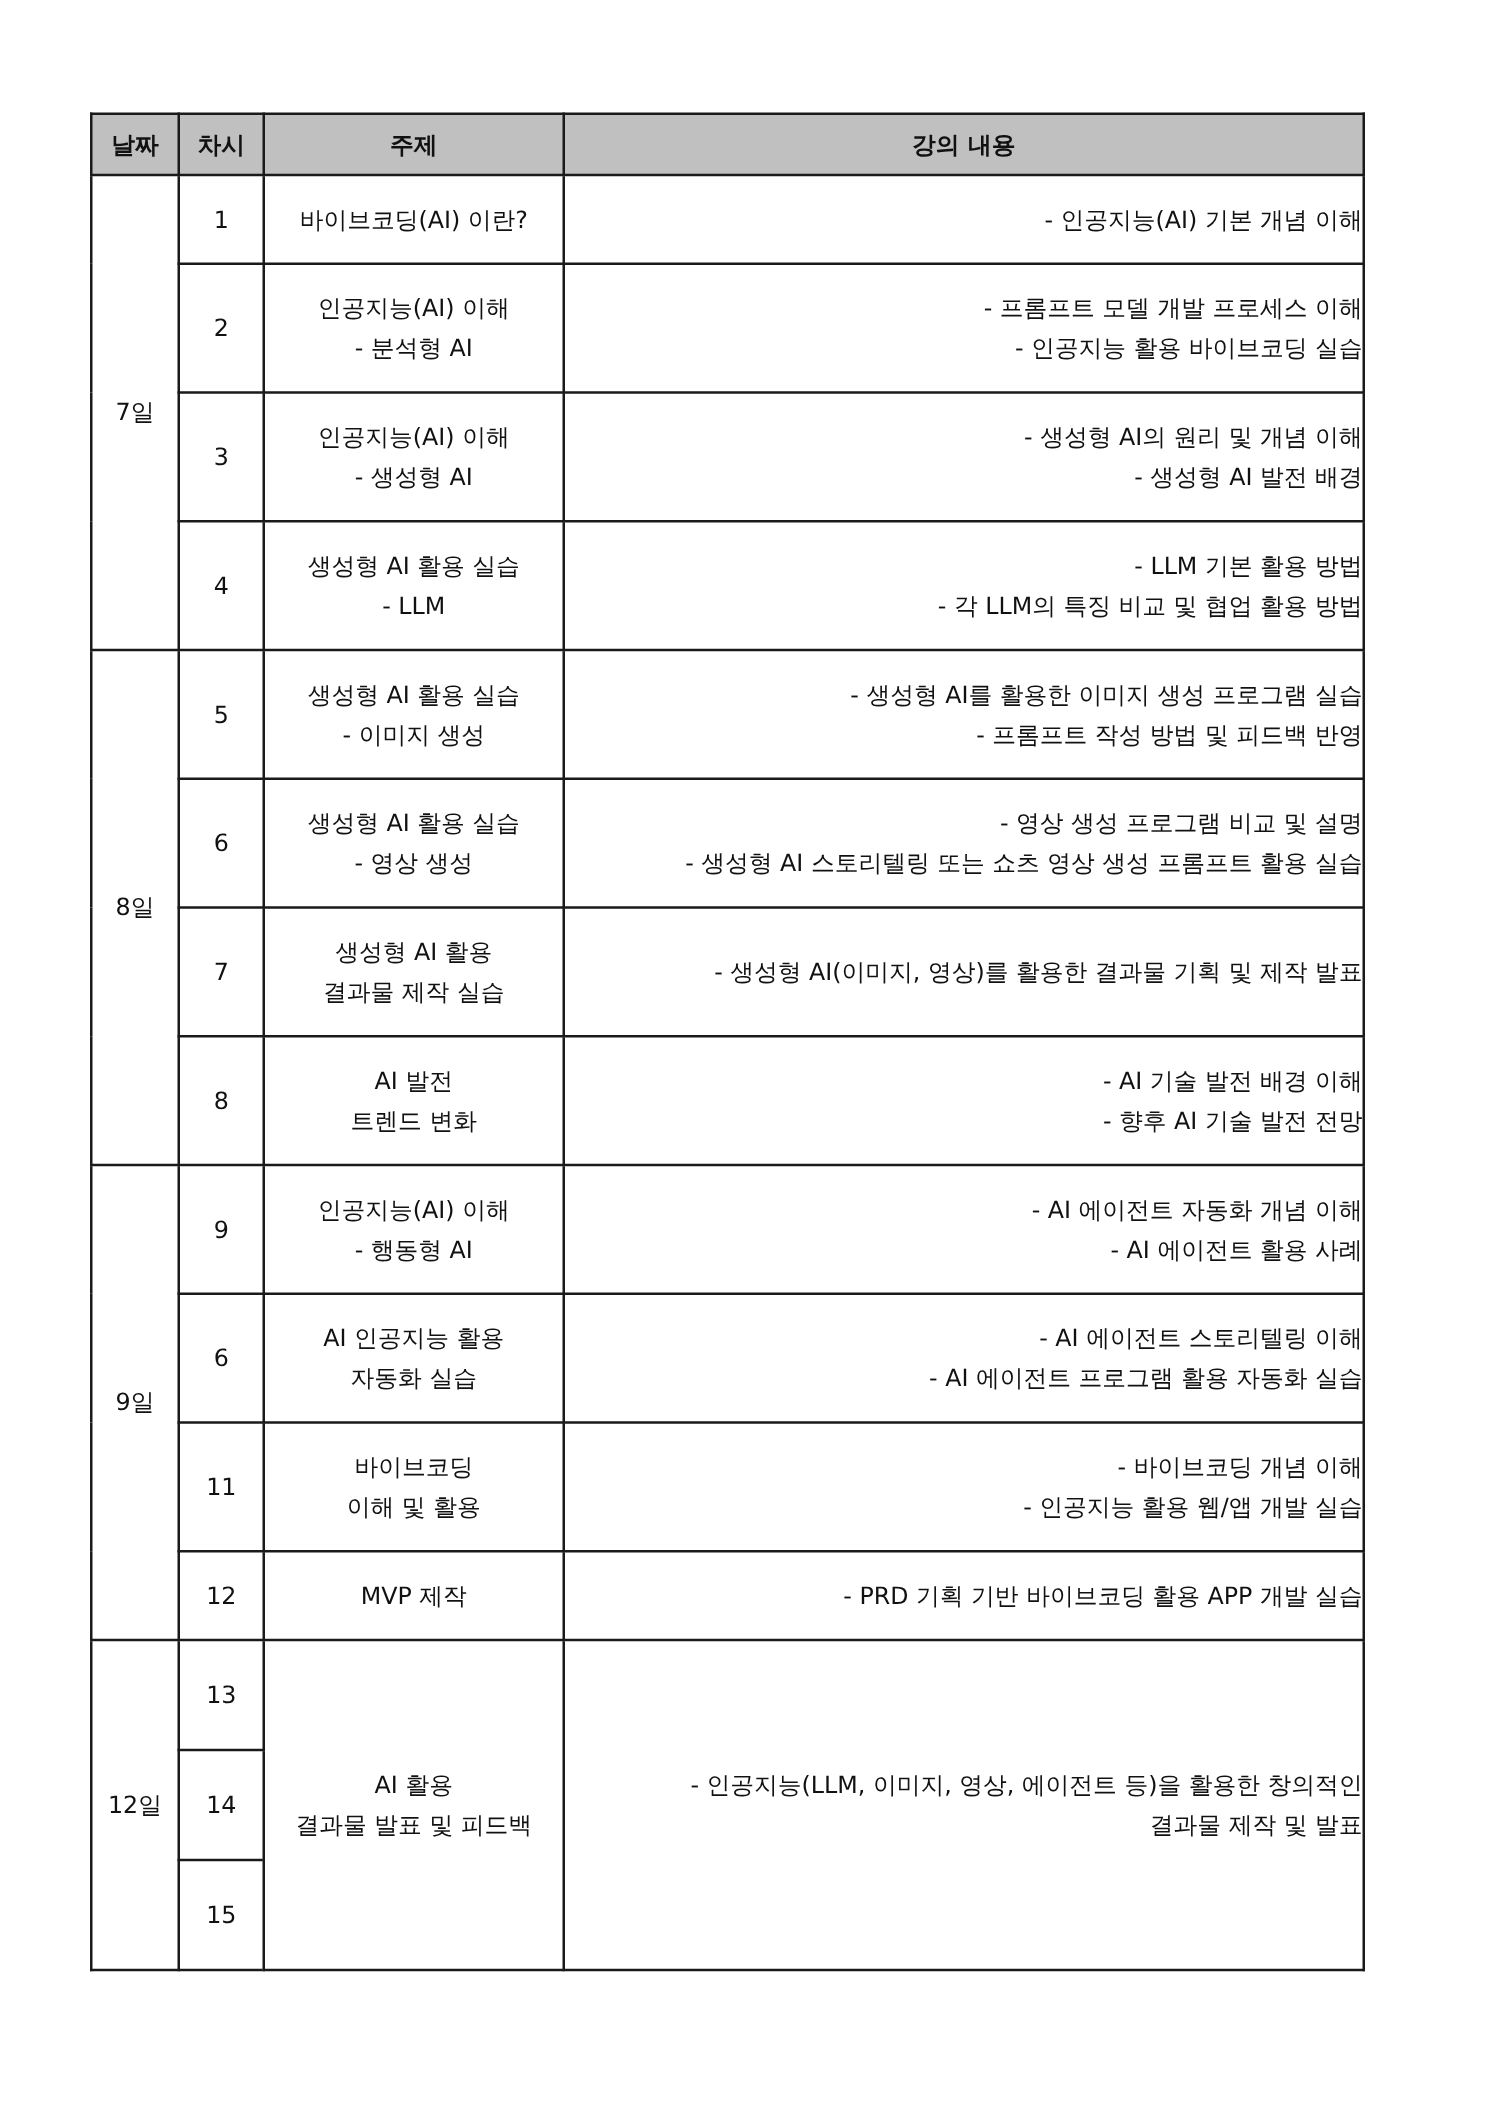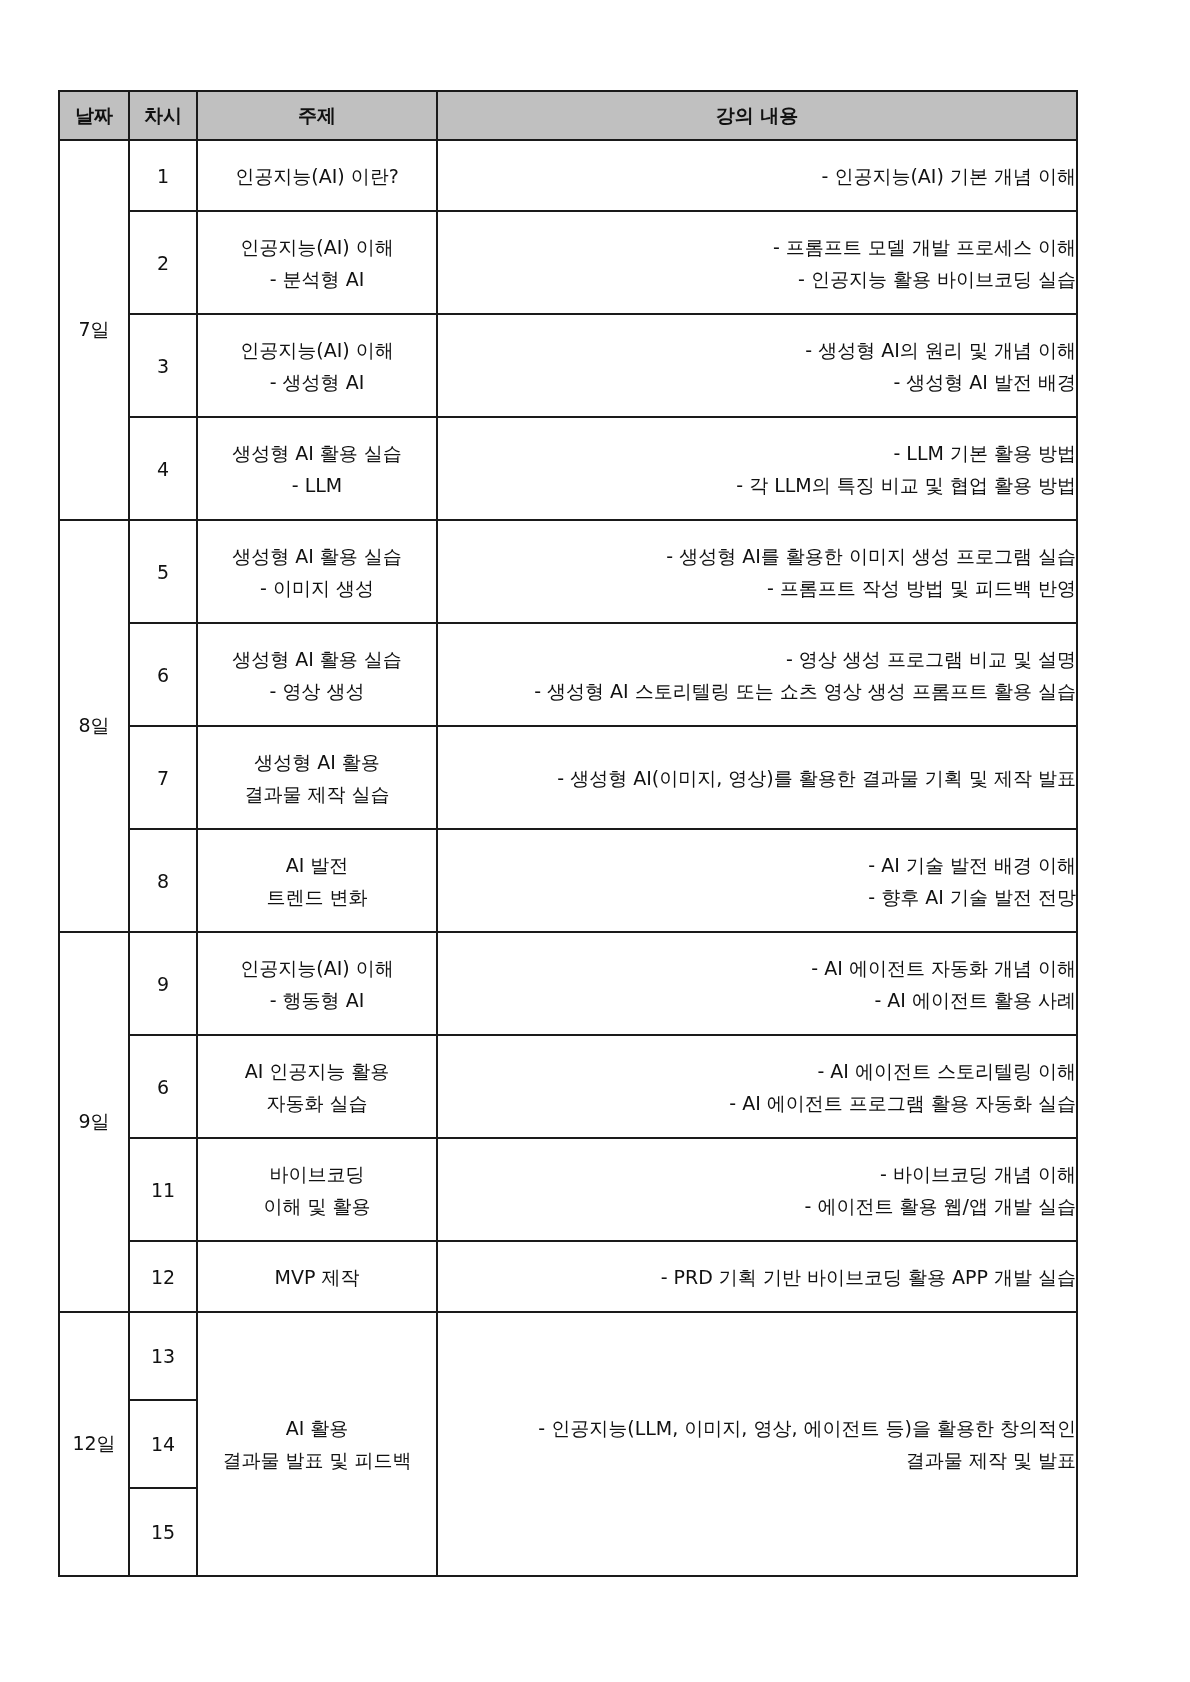--- a/index.html
+++ b/index.html
@@ -1,18 +1,18 @@
 <!DOCTYPE html>
 <html><head>
   <meta charset="utf-8">
   <style>
     html, body { margin: 0; padding: 0; background: #ffffff; }
     body { width: 1190px; height: 1682px; position: relative; font-family: "DejaVu Sans", "Liberation Sans", sans-serif; color: #111; }
     table.schedule {
-      position: absolute; left: 58px; top: 90px; width: 1018px;
+      position: absolute; left: 72px; top: 90px; width: 1018px;
       border-collapse: collapse; table-layout: fixed;
       font-size: 19px;
     }
     table.schedule th, table.schedule td {
       border: 2px solid #1a1a1a; padding: 0; vertical-align: middle;
     }
     table.schedule th {
       background: #c0c0c0; font-weight: bold; height: 47px; text-align: center; font-size: 19px;
     }
     td.date, td.session, td.topic { text-align: center; }
@@ -39,21 +39,21 @@
       <th>주제</th>
       <th>강의 내용</th>
     </tr>
   </thead>
   <tbody>
 
     <tr class="r71">
       <td class="date" rowspan="4">7일</td>
       <td class="session">1</td>
       <td class="topic">
-          <span class="line">인공지능(AI) 이란?</span>
+          <span class="line">바이브코딩(AI) 이란?</span>
         </td>
       <td class="content">
           <span class="line">-  인공지능(AI) 기본 개념 이해</span>
         </td>
     </tr>
     <tr class="r103">
       <td class="session">2</td>
       <td class="topic">
           <span class="line">인공지능(AI) 이해</span>
           <span class="line">- 분석형 AI</span>
@@ -155,21 +155,21 @@
         </td>
     </tr>
     <tr class="r103">
       <td class="session">11</td>
       <td class="topic">
           <span class="line">바이브코딩</span>
           <span class="line">이해 및 활용</span>
         </td>
       <td class="content">
           <span class="line">-  바이브코딩 개념 이해</span>
-          <span class="line">-  에이전트 활용 웹/앱 개발 실습</span>
+          <span class="line">-  인공지능 활용 웹/앱 개발 실습</span>
         </td>
     </tr>
     <tr class="r71">
       <td class="session">12</td>
       <td class="topic">
           <span class="line">MVP 제작</span>
         </td>
       <td class="content">
           <span class="line">-  PRD 기획 기반 바이브코딩 활용 APP 개발 실습</span>
         </td>

